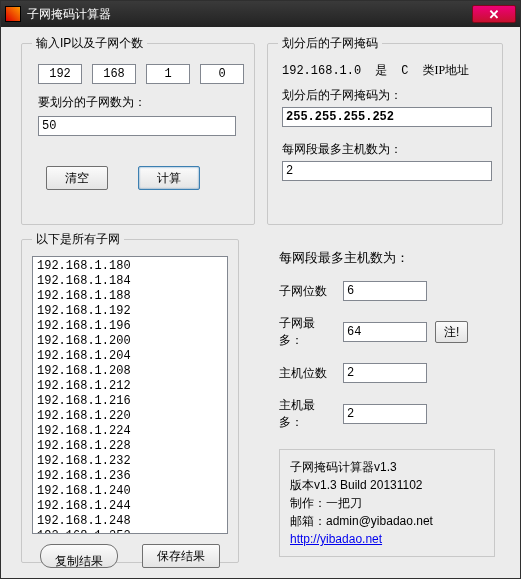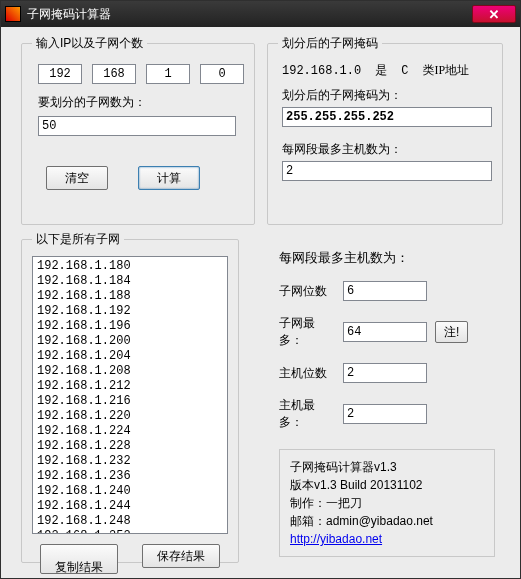--- a/index.html
+++ b/index.html
@@ -168,21 +168,21 @@
 192.168.1.220
 192.168.1.224
 192.168.1.228
 192.168.1.232
 192.168.1.236
 192.168.1.240
 192.168.1.244
 192.168.1.248
 192.168.1.252</div>
       <div style="display:flex; gap:24px; margin:10px 0 0 8px;">
-        <button class="win" style="padding:14px 14px;">复制结果</button>
+        <button class="win" style="padding:8px 14px;border-radius:11px;">复制结果</button>
         <button class="win" style="padding:1px 14px;">保存结果</button>
       </div>
     </fieldset>
 
     <div style="position:absolute; left:278px; top:222px; width:216px;">
       <div class="lbl" style="font-size:13px;">每网段最多主机数为：</div>
       <div class="info-grid">
         <div class="row">
           <span class="lbl">子网位数</span>
           <input class="txt" value="6" style="">

